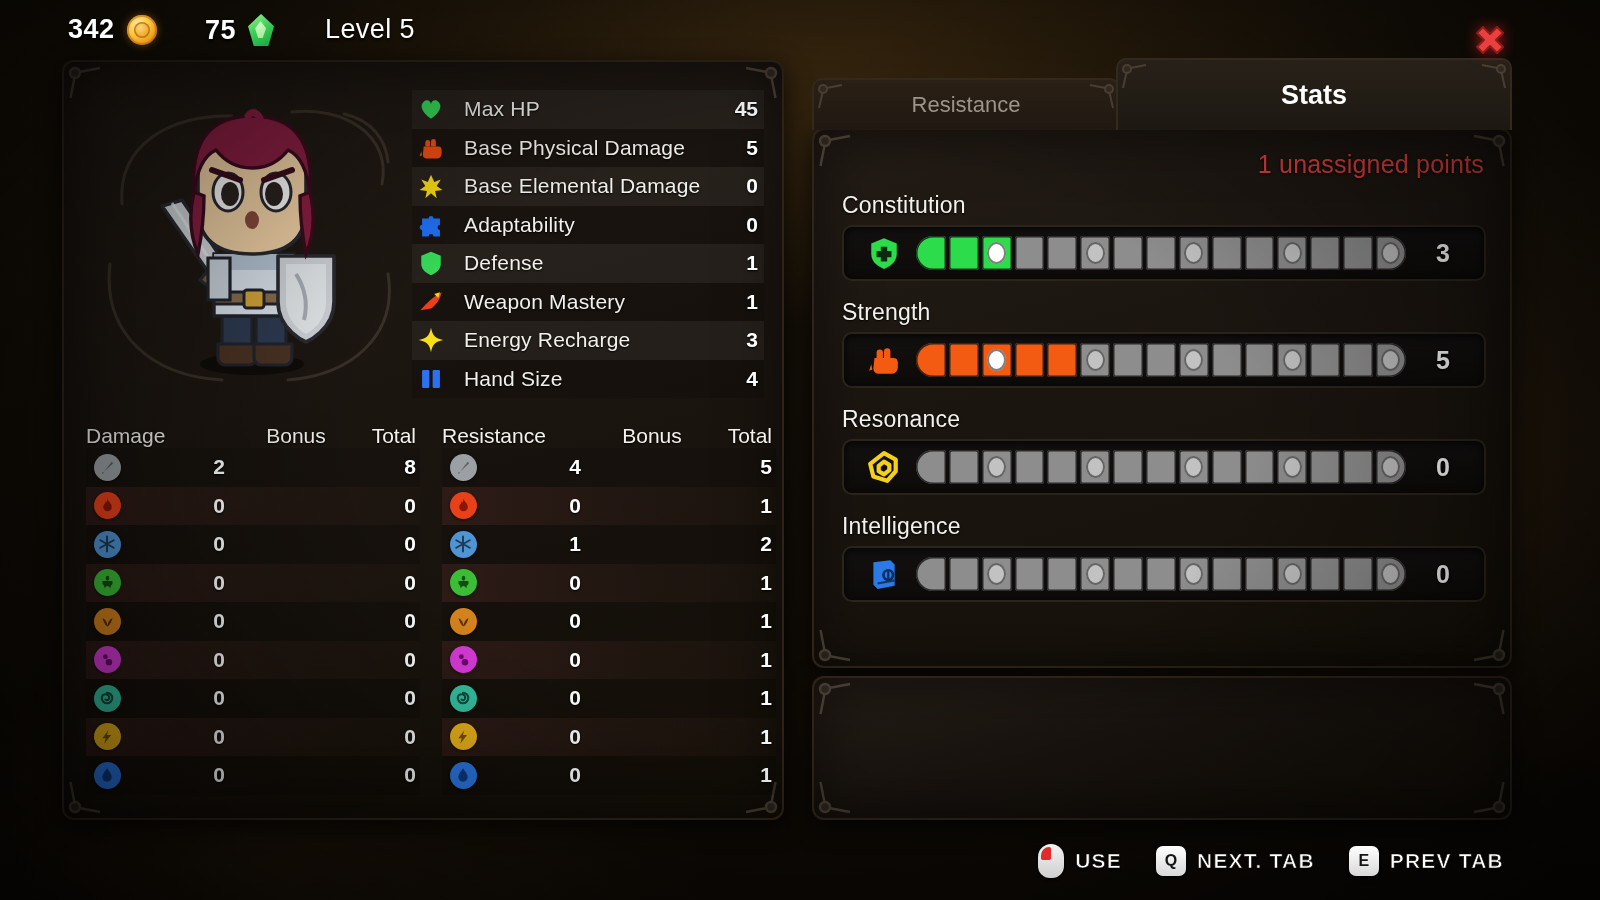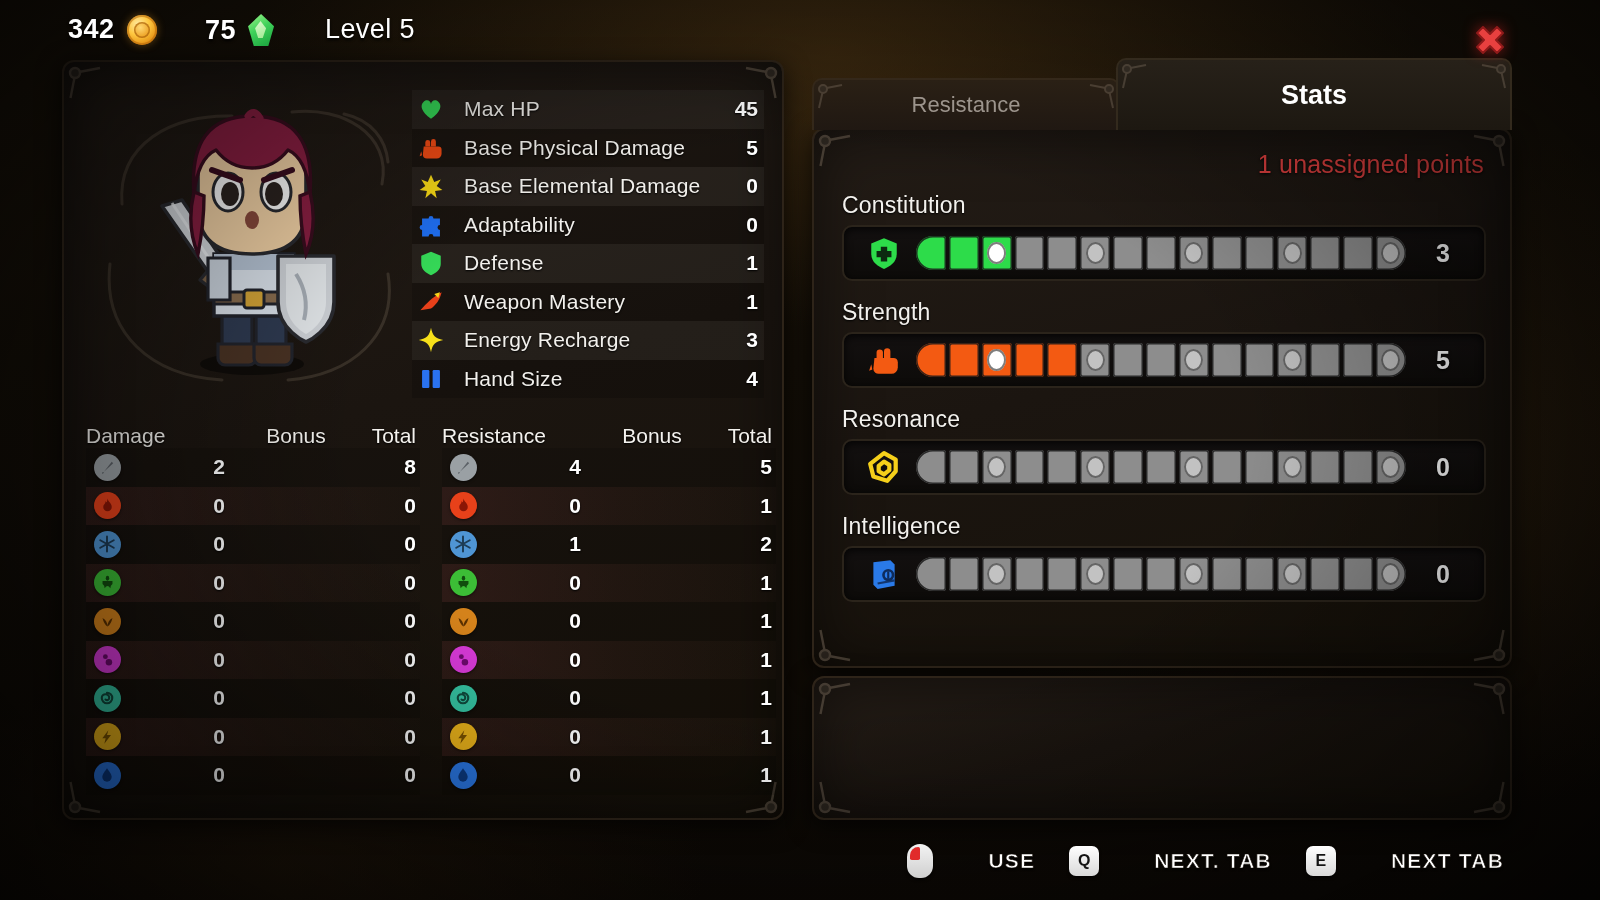--- a/index.html
+++ b/index.html
@@ -169,21 +169,20 @@
 
   #descPanel{ left:812px; top:676px; width:700px; height:144px; }
 
   
   .actions{ position:absolute; right:96px; bottom:22px; display:flex; align-items:center; gap:34px; z-index:6; }
   .action{ display:flex; align-items:center; gap:11px; cursor:pointer; }
   .action .txt{
     font-size:21px; font-weight:700; letter-spacing:1.2px;
     color:#fff; -webkit-text-stroke:0.7px #120c06;
     text-shadow:0 2px 2px rgba(0,0,0,.9);
-    margin-left:44px;
   }
   .keycap{
     width:30px;height:30px;border-radius:7px;
     background:linear-gradient(#ffffff,#d9d9d9);
     color:#141414; font-size:16px; font-weight:700;
     display:flex;align-items:center;justify-content:center;
     box-shadow:0 2px 3px rgba(0,0,0,.8);
   }
   .mouse{
     width:26px;height:34px;border-radius:13px 13px 12px 12px;
@@ -912,17 +911,17 @@
     <div class="action">
       <span class="mouse"></span>
       <span class="txt">USE</span>
     </div>
     <div class="action">
       <span class="keycap">Q</span>
       <span class="txt">NEXT. TAB</span>
     </div>
     <div class="action">
       <span class="keycap">E</span>
-      <span class="txt">NEXT TAB</span>
+      <span class="txt">PREV TAB</span>
     </div>
   </div>
 
 <div class="vignette"></div>
 
 </body></html>

